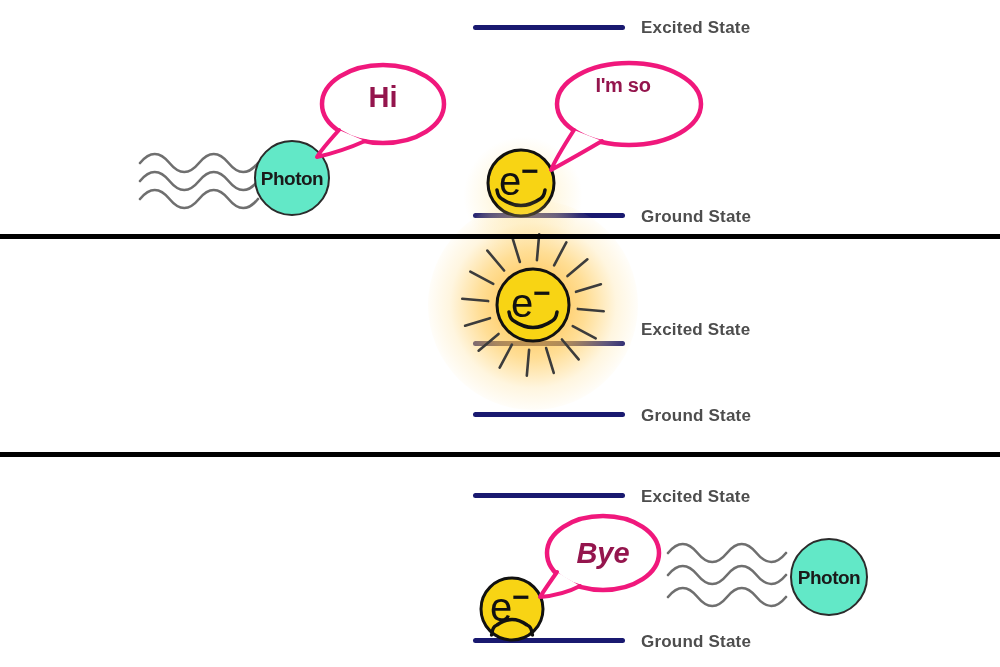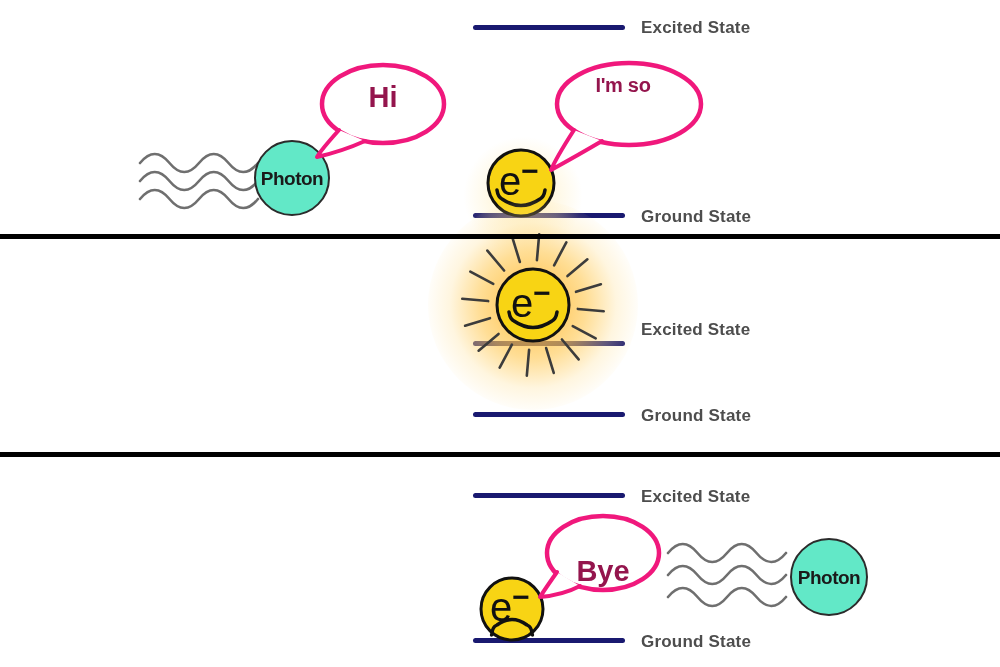--- a/index.html
+++ b/index.html
@@ -134,21 +134,21 @@
       <text class="electron-text" x="31" y="45" text-anchor="middle"><tspan>e</tspan><tspan class="electron-sup" dy="-14">−</tspan></text>
       <path class="mouth" d="M 13,58 Q 13,51 18,49 Q 33,38 48,49 Q 53,51 53,58"></path>
       <circle class="mouth-dot" cx="12.5" cy="59" r="1.7"></circle>
       <circle class="mouth-dot" cx="53.5" cy="59" r="1.7"></circle>
     </svg>
 
     <svg class="abs" style="left:533px;top:512px;" width="140" height="94" viewBox="0 0 140 94">
       <ellipse class="bubble-ellipse" cx="70" cy="41" rx="56" ry="37"></ellipse>
       <path class="bubble-tail" d="M 24,60 Q 10,80 7,85 Q 30,83 47,74"></path>
     </svg>
-    <div class="speech-text speech-big" style="left:553px;top:555px;width:100px;">Bye</div>
+    <div class="speech-text speech-big" style="left:553px;top:537px;width:100px;font-style:italic;">Bye</div>
 
     <svg class="abs" style="left:666px;top:540px;" width="124" height="70" viewBox="0 0 124 70">
       <path class="wave-path" d="M 2,13 q 14.75,-18 29.5,0 t 29.5,0 t 29.5,0 t 29.5,0"></path>
       <path class="wave-path" d="M 2,35 q 14.75,-18 29.5,0 t 29.5,0 t 29.5,0 t 29.5,0"></path>
       <path class="wave-path" d="M 2,57 q 14.75,-18 29.5,0 t 29.5,0 t 29.5,0 t 29.5,0"></path>
     </svg>
 
     <svg class="abs" style="left:789px;top:537px;" width="80" height="80" viewBox="0 0 80 80">
       <circle class="photon-body" cx="40" cy="40" r="38"></circle>
       <text class="photon-label-text" x="40" y="47" text-anchor="middle">Photon</text>

